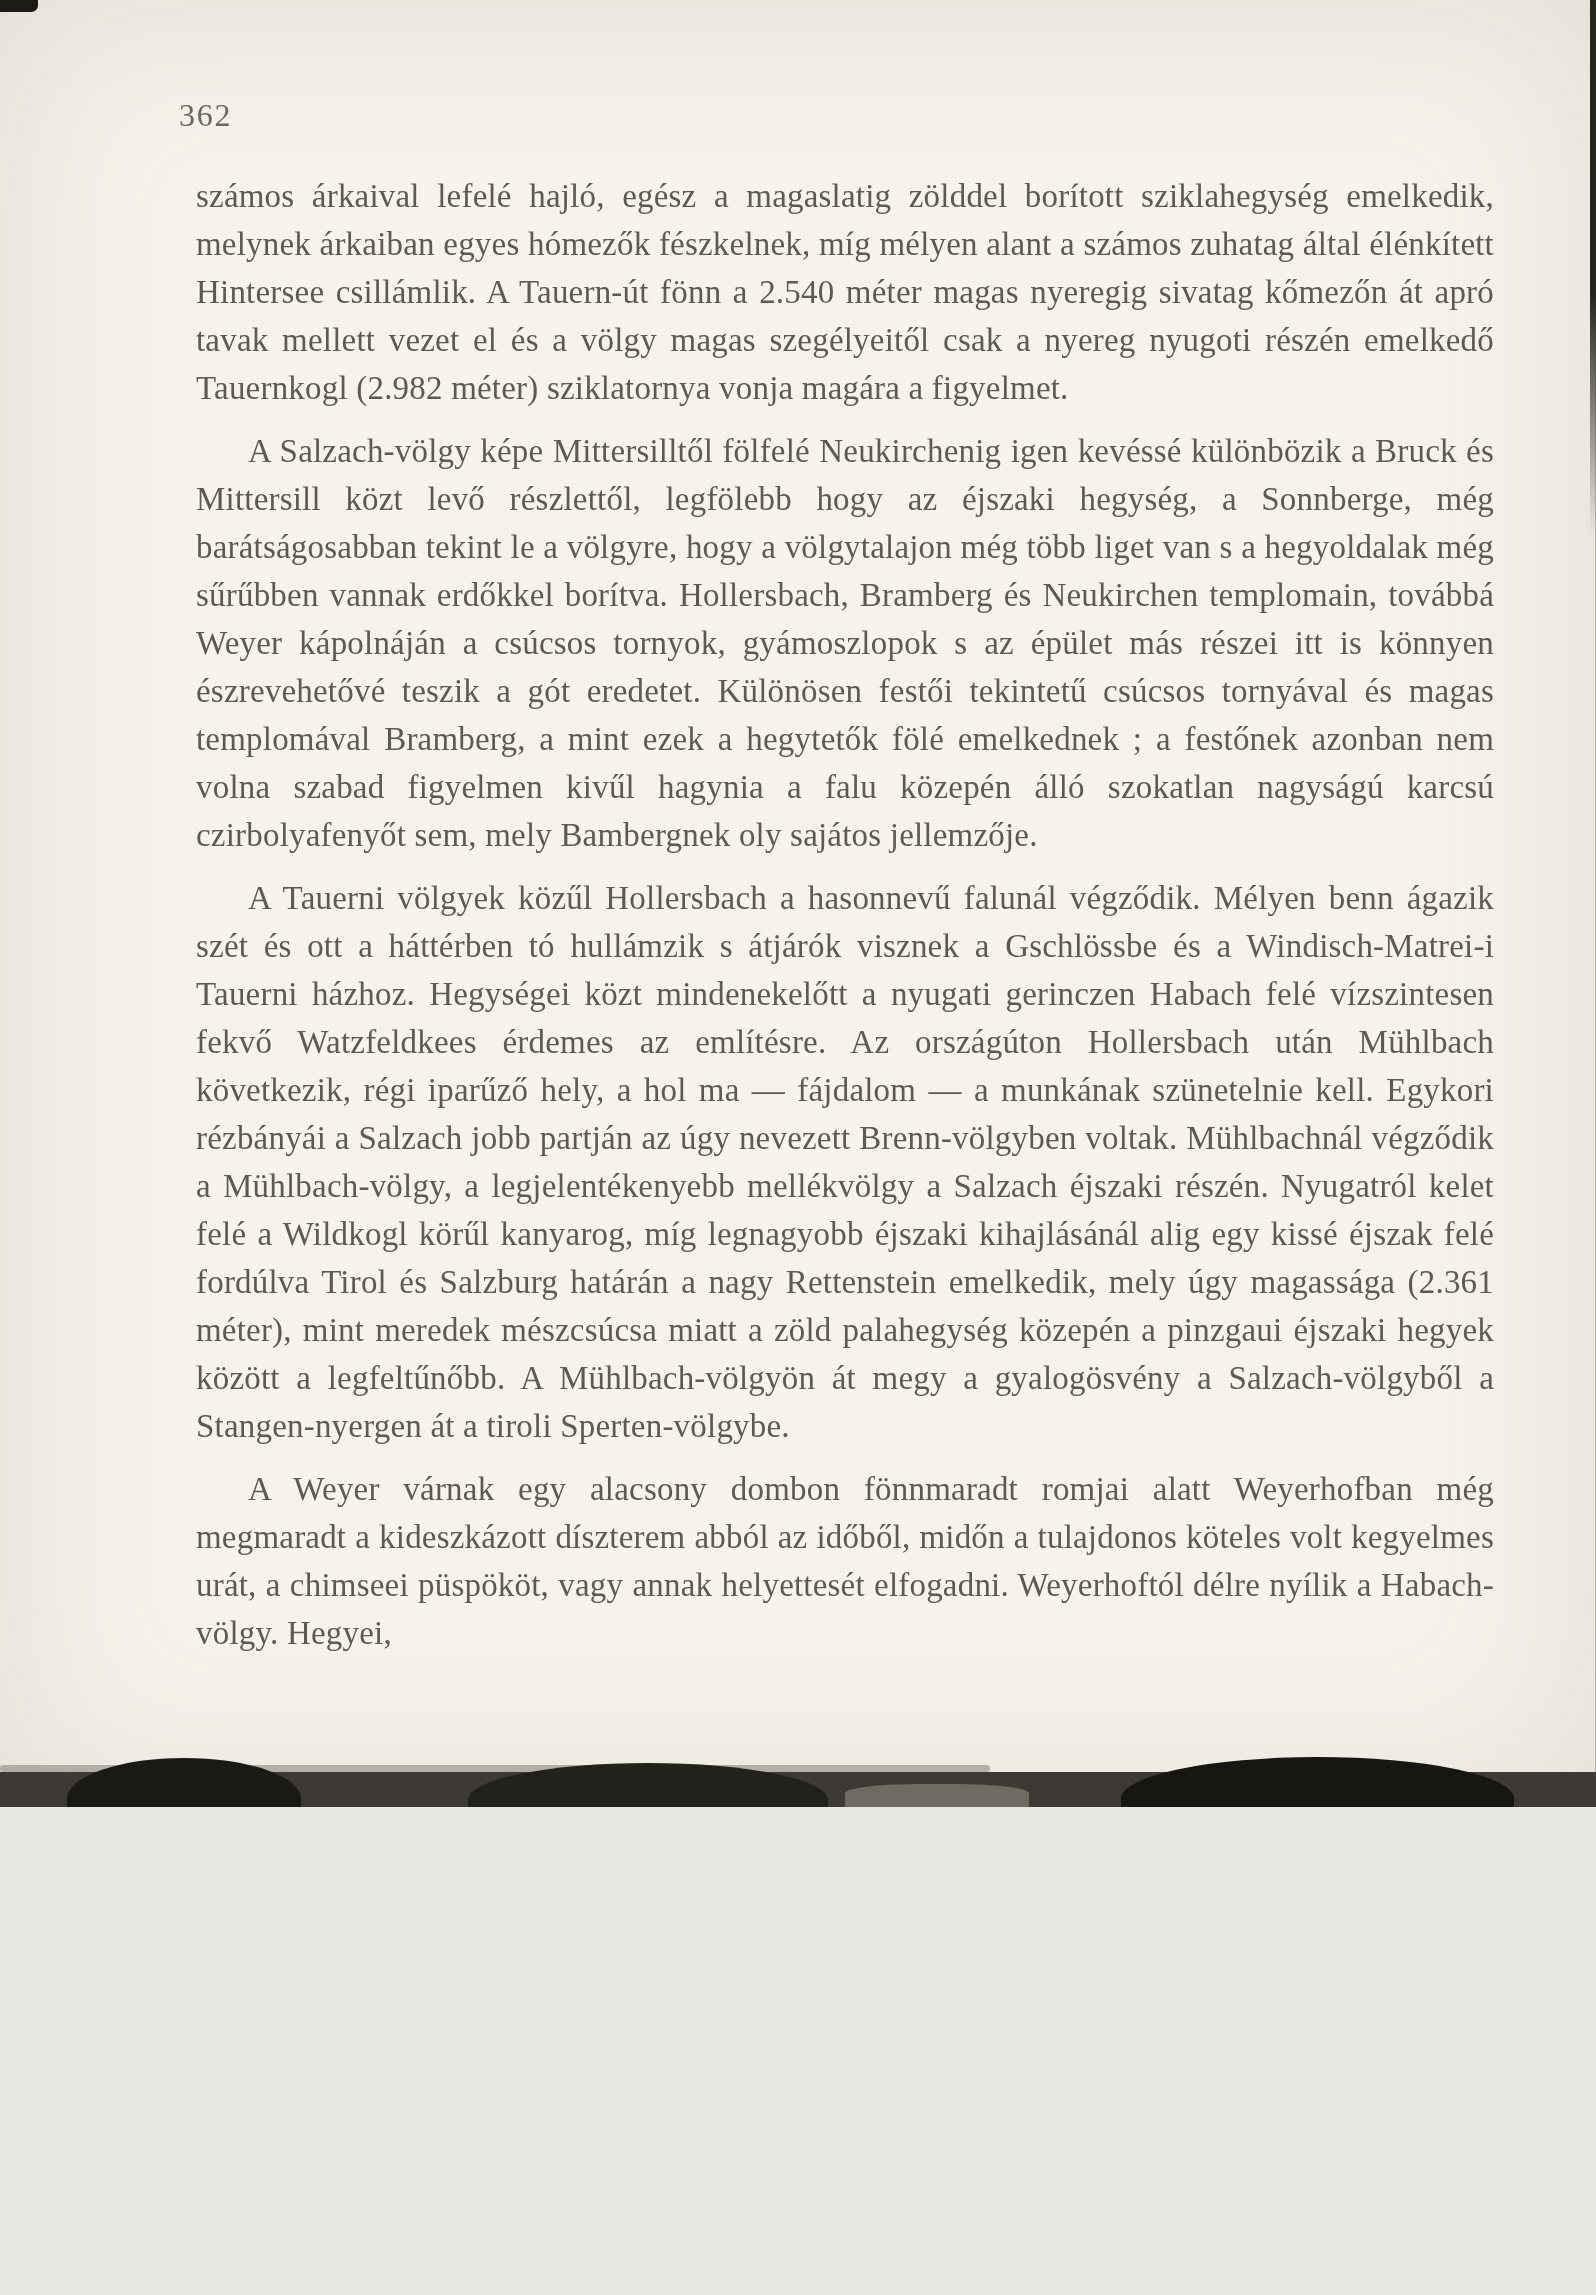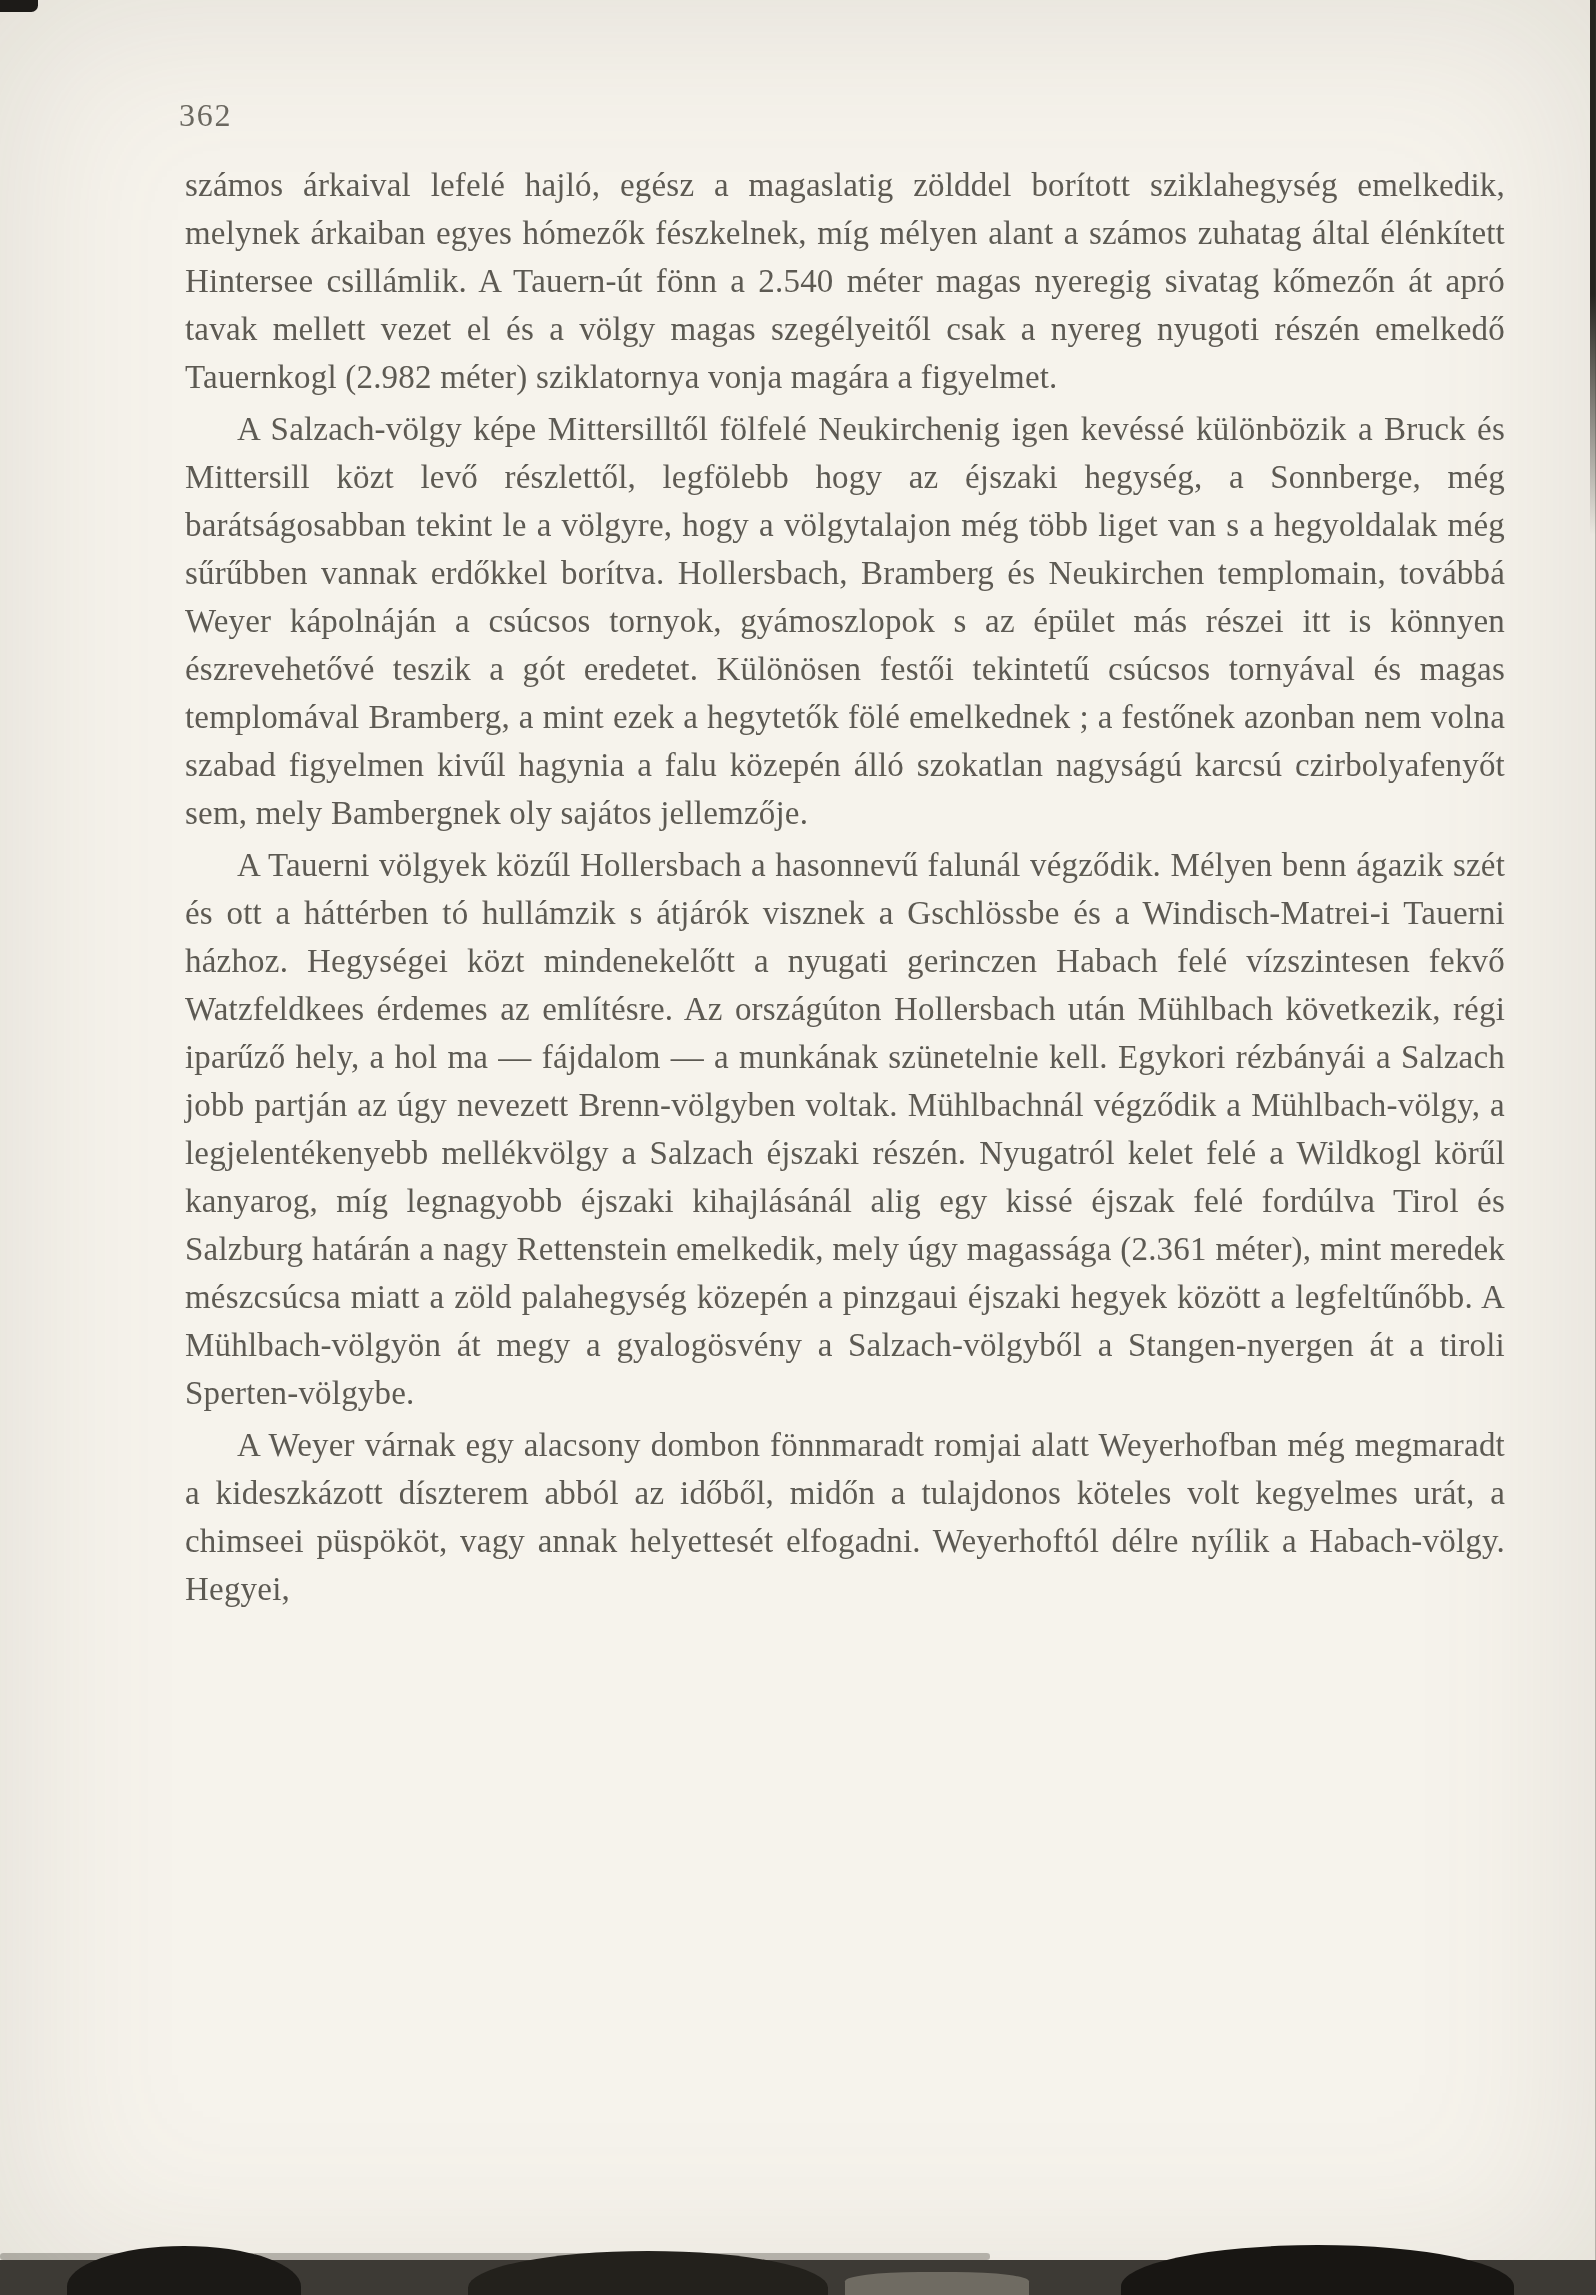--- a/index.html
+++ b/index.html
@@ -4,21 +4,21 @@
 <style>
   * { box-sizing: border-box; }
   html, body { margin: 0; padding: 0; }
   body {
     width: 1597px; height: 2295px;
     background: #e9e7e1;
     font-family: "Liberation Serif", "DejaVu Serif", serif;
   }
   .page {
     position: relative;
-    width: 1597px; height: 2295px;
+    width: 1597px; height: 1807px;
     background: var(--paper, #f6f3ec);
     overflow: hidden;
   }
   .page::before {
     content: "";
     position: absolute; inset: 0;
     box-shadow: inset 0 0 184px rgba(115, 105, 85, 0.16);
     pointer-events: none;
   }
   .page-number {
@@ -31,21 +31,21 @@
   .text-block {
     position: absolute;
     left: 181px; top: 157px;
     width: 1328px;
     color: var(--ink, #5d5a53);
     font-size: 33px;
     line-height: 48px;
     letter-spacing: 0.2px;
     text-align: justify;
   }
-  .para { margin: 4px; }
+  .para { margin: 15px; }
   .para.indent { text-indent: 52px; }
   .run.italic { }
 
   
   .artifact { position: absolute; pointer-events: none; }
   .top-left-notch {
     left: 0; top: 0; width: 38px; height: 11.7px;
     background: var(--scan-edge, #1d1b18);
     border-radius: 0 0 6.7px 0;
   }

